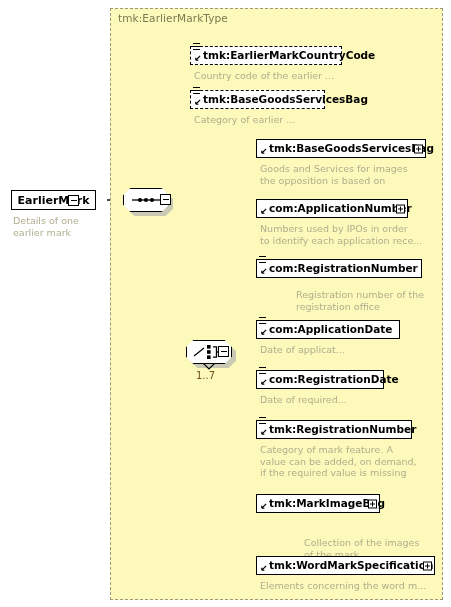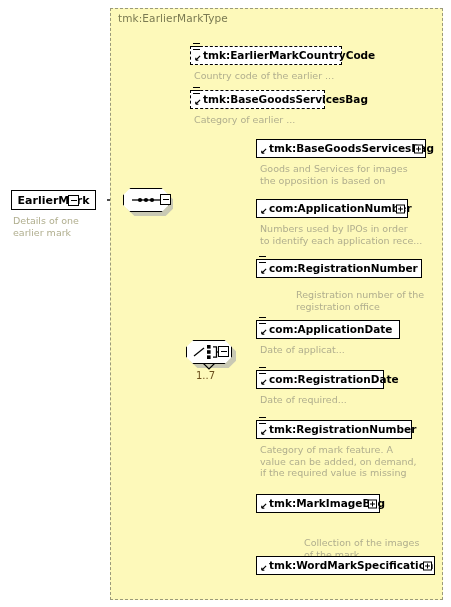--- a/index.html
+++ b/index.html
@@ -324,14 +324,15 @@
   <div class="node" style="left:256px;top:556px;width:179px;">
     <svg class="arrow-icon" viewBox="0 0 8 8" xmlns="http://www.w3.org/2000/svg">
       <path d="M7 1 L2 6 M2 6 L2 3 M2 6 L5 6" stroke="#000" stroke-width="1.3" fill="none"></path>
     </svg>
     <span class="node-label">tmk:WordMarkSpecification</span>
     <span class="plus-box">
         <span class="h"></span>
         <span class="v"></span>
       </span>
   </div>
+  <div class="doc" style="left:260px;top:580px;width:185px;">Elements concerning the word m...</div>
 
 </div>
 
 </body></html>

